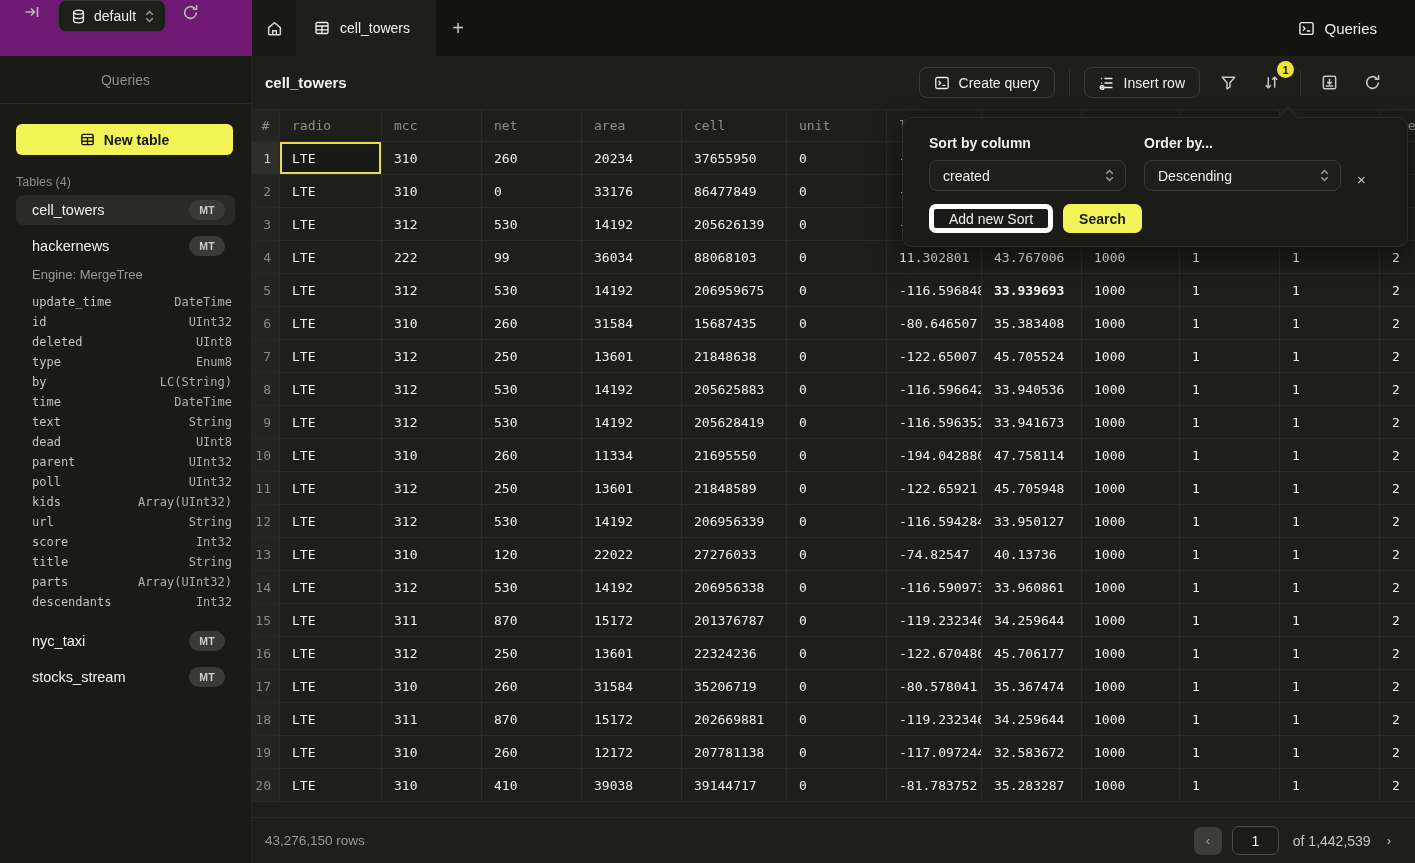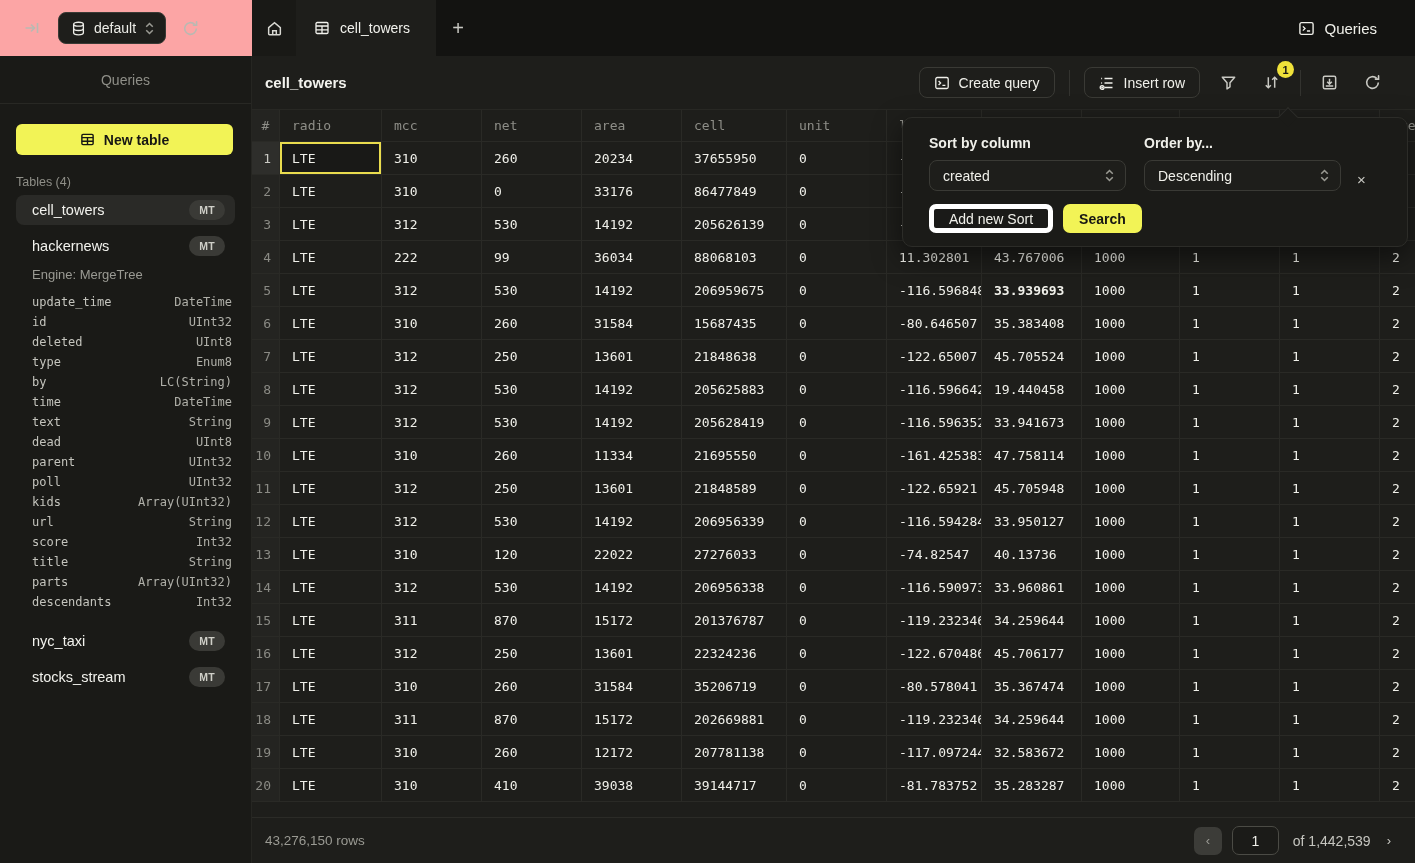--- a/index.html
+++ b/index.html
@@ -6,21 +6,21 @@
   html,body { background:#131311; }
   .app {
     position:relative; width:1415px; height:863px; overflow:hidden;
     background:#131311; color:#ececе7; color:#ece7e7;
     font-family:"Liberation Sans", sans-serif; font-size:14px; color:#ecece7;
   }
   svg { display:block; }
 
   
   .topbar { position:absolute; top:0; left:0; width:1415px; height:56px; background:#131311; display:flex; align-items:stretch; }
-  .topbar-left { width:252px; height:56px; background:#fca5a5; display:flex; align-items:center; padding:0 14px 0 20px; flex:none; }
+  .topbar-left { width:252px; height:56px; background:#701a75; display:flex; align-items:flex-start; padding:0 14px 0 20px; flex:none; }
   .icon-btn { background:none; border:none; color:#b9b9b2; cursor:pointer; display:flex; align-items:center; justify-content:center; padding:4px; }
   .db-select { margin-left:14px; height:32px; display:flex; align-items:center; gap:8px; padding:0 10px 0 12px;
     background:#1e1e1b; border:1px solid #3a3a35; border-radius:8px; color:#ecece7; cursor:pointer; }
   .db-select .lbl { font-size:14px; }
   .topbar-refresh { margin-left:12px; }
   .tabstrip { display:flex; align-items:stretch; flex:1; }
   .home-btn { width:44px; display:flex; align-items:center; justify-content:center; background:#191916; border:none; color:#d8d8d2; cursor:pointer; }
   .tab { display:flex; align-items:center; gap:10px; padding:0 26px 0 18px; background:#1e1e1b; color:#f2f2ed; cursor:pointer; }
   .tab .tlbl { font-size:14px; }
   .add-tab { width:44px; background:none; border:none; color:#c9c9c3; font-size:20px; cursor:pointer; }
@@ -460,21 +460,21 @@
         </div>
         <div class="grow">
           <div class="gcell num" style="width: 28px;">8</div>
           <div class="gcell" style="width: 102px;">LTE</div>
           <div class="gcell" style="width: 100px;">312</div>
           <div class="gcell" style="width: 100px;">530</div>
           <div class="gcell" style="width: 100px;">14192</div>
           <div class="gcell" style="width: 105px;">205625883</div>
           <div class="gcell" style="width: 100px;">0</div>
           <div class="gcell" style="width: 95px;">-116.596642</div>
-          <div class="gcell" style="width: 100px;">19.440458</div>
+          <div class="gcell" style="width: 100px;">33.940536</div>
           <div class="gcell" style="width: 98px;">1000</div>
           <div class="gcell" style="width: 100px;">1</div>
           <div class="gcell" style="width: 100px;">1</div>
           <div class="gcell last">2</div>
         </div>
         <div class="grow">
           <div class="gcell num" style="width: 28px;">9</div>
           <div class="gcell" style="width: 102px;">LTE</div>
           <div class="gcell" style="width: 100px;">312</div>
           <div class="gcell" style="width: 100px;">530</div>
@@ -489,21 +489,21 @@
           <div class="gcell last">2</div>
         </div>
         <div class="grow">
           <div class="gcell num" style="width: 28px;">10</div>
           <div class="gcell" style="width: 102px;">LTE</div>
           <div class="gcell" style="width: 100px;">310</div>
           <div class="gcell" style="width: 100px;">260</div>
           <div class="gcell" style="width: 100px;">11334</div>
           <div class="gcell" style="width: 105px;">21695550</div>
           <div class="gcell" style="width: 100px;">0</div>
-          <div class="gcell" style="width: 95px;">-161.425383</div>
+          <div class="gcell" style="width: 95px;">-194.042880</div>
           <div class="gcell" style="width: 100px;">47.758114</div>
           <div class="gcell" style="width: 98px;">1000</div>
           <div class="gcell" style="width: 100px;">1</div>
           <div class="gcell" style="width: 100px;">1</div>
           <div class="gcell last">2</div>
         </div>
         <div class="grow">
           <div class="gcell num" style="width: 28px;">11</div>
           <div class="gcell" style="width: 102px;">LTE</div>
           <div class="gcell" style="width: 100px;">312</div>

